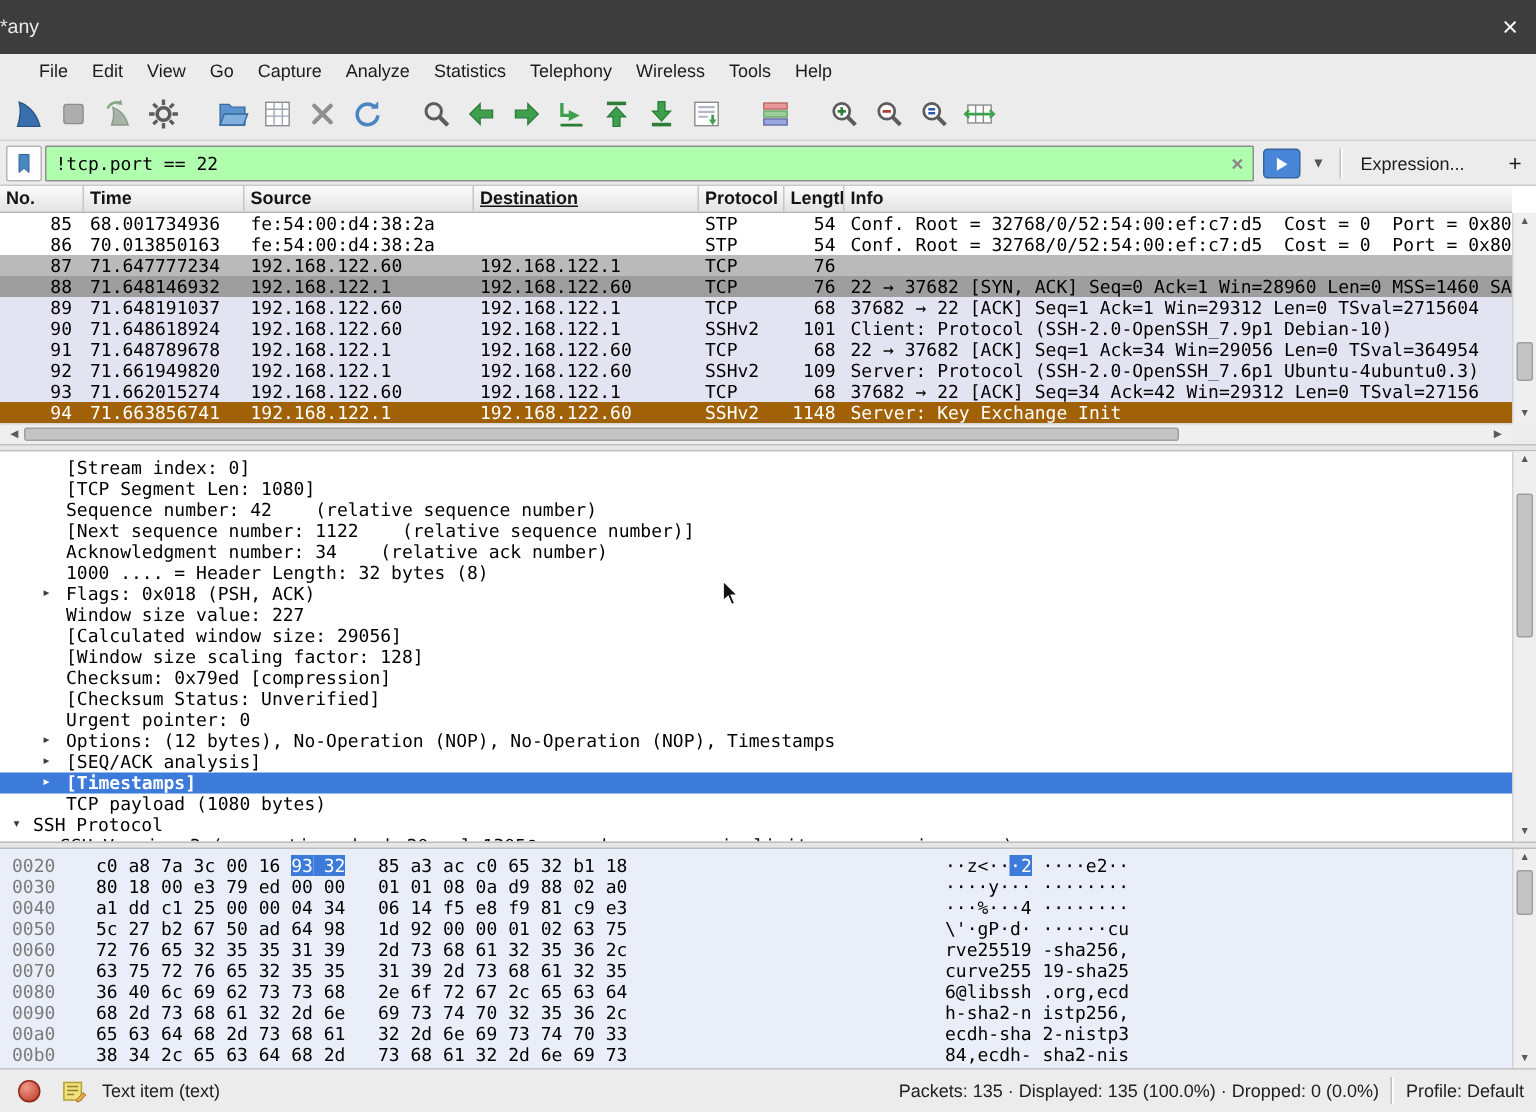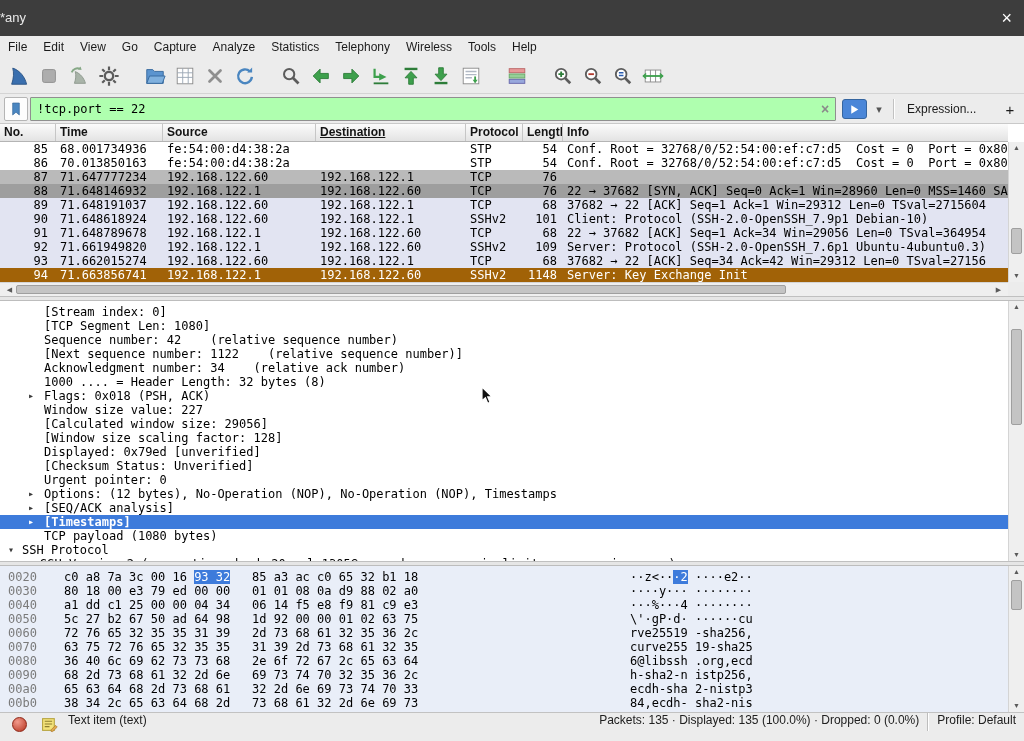--- a/index.html
+++ b/index.html
@@ -5,21 +5,21 @@
   *{margin:0;padding:0;box-sizing:border-box}
   html,body{width:1024px;height:741px;overflow:hidden;background:#ececec;font-family:"Liberation Sans",sans-serif}
   .win{position:absolute;left:0;top:0;width:1024px;height:741px;background:#ececec}
 
   
   .titlebar{position:absolute;left:0;top:0;width:100%;height:36px;background:#3d3d3d}
   .title{position:absolute;left:0;right:0;top:0;line-height:36px;text-align:left;font-size:13px;color:#e9e9e9}
   .closebtn{position:absolute;right:12px;top:0;line-height:36px;font-size:18px;color:#fff}
 
   
-  .menubar{position:absolute;left:0;top:36px;width:100%;height:23px;display:flex;align-items:center;padding-left:0}
+  .menubar{position:absolute;left:0;top:36px;width:100%;height:23px;display:flex;align-items:center;padding-left:18px}
   .mitem{padding:0 8px;font-size:12px;line-height:23px;color:#1b1b1b}
 
   
   .toolbar{position:absolute;left:0;top:59px;width:100%;height:35px;border-bottom:1px solid #d4d4d4;display:flex;align-items:center;padding-left:4px}
   .tgroup{display:flex;margin-right:16px}
   .tbtn{width:30px;height:30px;border:none;background:transparent;display:flex;align-items:center;justify-content:center}
   .ticon{display:flex}.ticon svg{width:22px;height:22px;display:block}
 
   
   .filterbar{position:absolute;left:0;top:94px;width:100%;height:30px;border-bottom:1px solid #c9c9c9}
@@ -81,21 +81,21 @@
   
   .hexpane{position:absolute;left:0;top:566px;width:100%;height:146px;background:#e9eef8;overflow:hidden}
   #hrows{position:absolute;left:0;top:4px;width:1008px;font-family:"DejaVu Sans Mono",monospace;font-size:12px}
   .hrow{position:relative;height:14px;line-height:14px;white-space:pre;color:#000}
   .ho{position:absolute;left:8px;color:#7a7a7a}
   .hseg{position:absolute;white-space:pre}
   .h1{left:64px}.h2{left:252px}.a1{left:630px}.a2{left:695px}
   .hl{background:#3d7bdb;color:#fff}
 
   
-  .statusbar{position:absolute;left:0;top:712px;width:100%;height:29px;background:#ececec;border-top:1px solid #c2c2c2;display:flex;padding:0 8px;gap:8px;font-size:12px;color:#202020}
+  .statusbar{position:absolute;left:0;top:712px;width:100%;height:29px;background:#ececec;border-top:1px solid #c2c2c2;display:flex;align-items:center;padding:0 8px;gap:8px;font-size:12px;color:#202020}
   .sbtn{width:22px;height:22px;border:none;background:transparent;display:flex;align-items:center;justify-content:center}
   .expicon{width:15px;height:15px;border-radius:50%;background:radial-gradient(circle at 35% 30%,#f29a8c,#b5341f);border:1px solid #8e2414;display:block}
   .cmticon svg{width:17px;height:17px;display:block}
   .spacer{flex:1}
   .sgroove{width:2px;height:18px;border-left:1px solid #bdbdbd;border-right:1px solid #fff}
 
   .cursor{position:absolute;left:481px;top:386px;width:13px;height:19px;pointer-events:none}
 </style>
 </head>
 <body>
@@ -366,21 +366,21 @@
         <div class="dline"><span class="dtext" style="margin-left: 44px;">[Stream index: 0]</span></div>
         <div class="dline"><span class="dtext" style="margin-left: 44px;">[TCP Segment Len: 1080]</span></div>
         <div class="dline"><span class="dtext" style="margin-left: 44px;">Sequence number: 42    (relative sequence number)</span></div>
         <div class="dline"><span class="dtext" style="margin-left: 44px;">[Next sequence number: 1122    (relative sequence number)]</span></div>
         <div class="dline"><span class="dtext" style="margin-left: 44px;">Acknowledgment number: 34    (relative ack number)</span></div>
         <div class="dline"><span class="dtext" style="margin-left: 44px;">1000 .... = Header Length: 32 bytes (8)</span></div>
         <div class="dline"><span class="darr" style="left: 28px;">▸</span><span class="dtext" style="margin-left: 44px;">Flags: 0x018 (PSH, ACK)</span></div>
         <div class="dline"><span class="dtext" style="margin-left: 44px;">Window size value: 227</span></div>
         <div class="dline"><span class="dtext" style="margin-left: 44px;">[Calculated window size: 29056]</span></div>
         <div class="dline"><span class="dtext" style="margin-left: 44px;">[Window size scaling factor: 128]</span></div>
-        <div class="dline"><span class="dtext" style="margin-left: 44px;">Displayed: 0x79ed [unverified]</span></div>
+        <div class="dline"><span class="dtext" style="margin-left: 44px;">Checksum: 0x79ed [compression]</span></div>
         <div class="dline"><span class="dtext" style="margin-left: 44px;">[Checksum Status: Unverified]</span></div>
         <div class="dline"><span class="dtext" style="margin-left: 44px;">Urgent pointer: 0</span></div>
         <div class="dline"><span class="darr" style="left: 28px;">▸</span><span class="dtext" style="margin-left: 44px;">Options: (12 bytes), No-Operation (NOP), No-Operation (NOP), Timestamps</span></div>
         <div class="dline"><span class="darr" style="left: 28px;">▸</span><span class="dtext" style="margin-left: 44px;">[SEQ/ACK analysis]</span></div>
         <div class="dline dsel"><span class="darr" style="left: 28px;">▸</span><span class="dtext" style="margin-left: 44px; font-weight: bold;">[Timestamps]</span></div>
         <div class="dline"><span class="dtext" style="margin-left: 44px;">TCP payload (1080 bytes)</span></div>
         <div class="dline"><span class="darr" style="left: 8px;">▾</span><span class="dtext" style="margin-left: 22px;">SSH Protocol</span></div>
         <div class="dline"><span class="dtext" style="margin-left: 40px;">SSH Version 2 (encryption:chacha20-poly1305@openssh.com mac:&lt;implicit&gt; compression:none)</span></div>
       </div>
     <div class="vscroll dtv">

